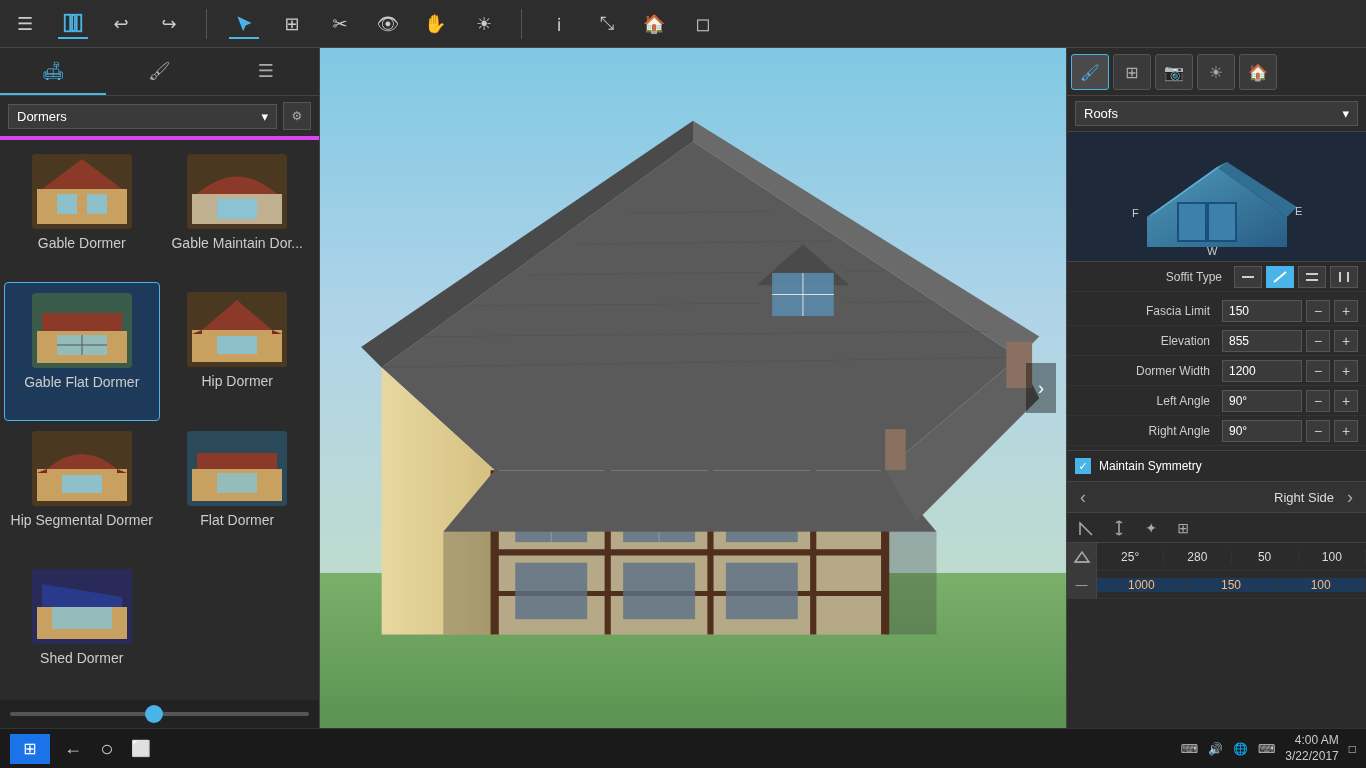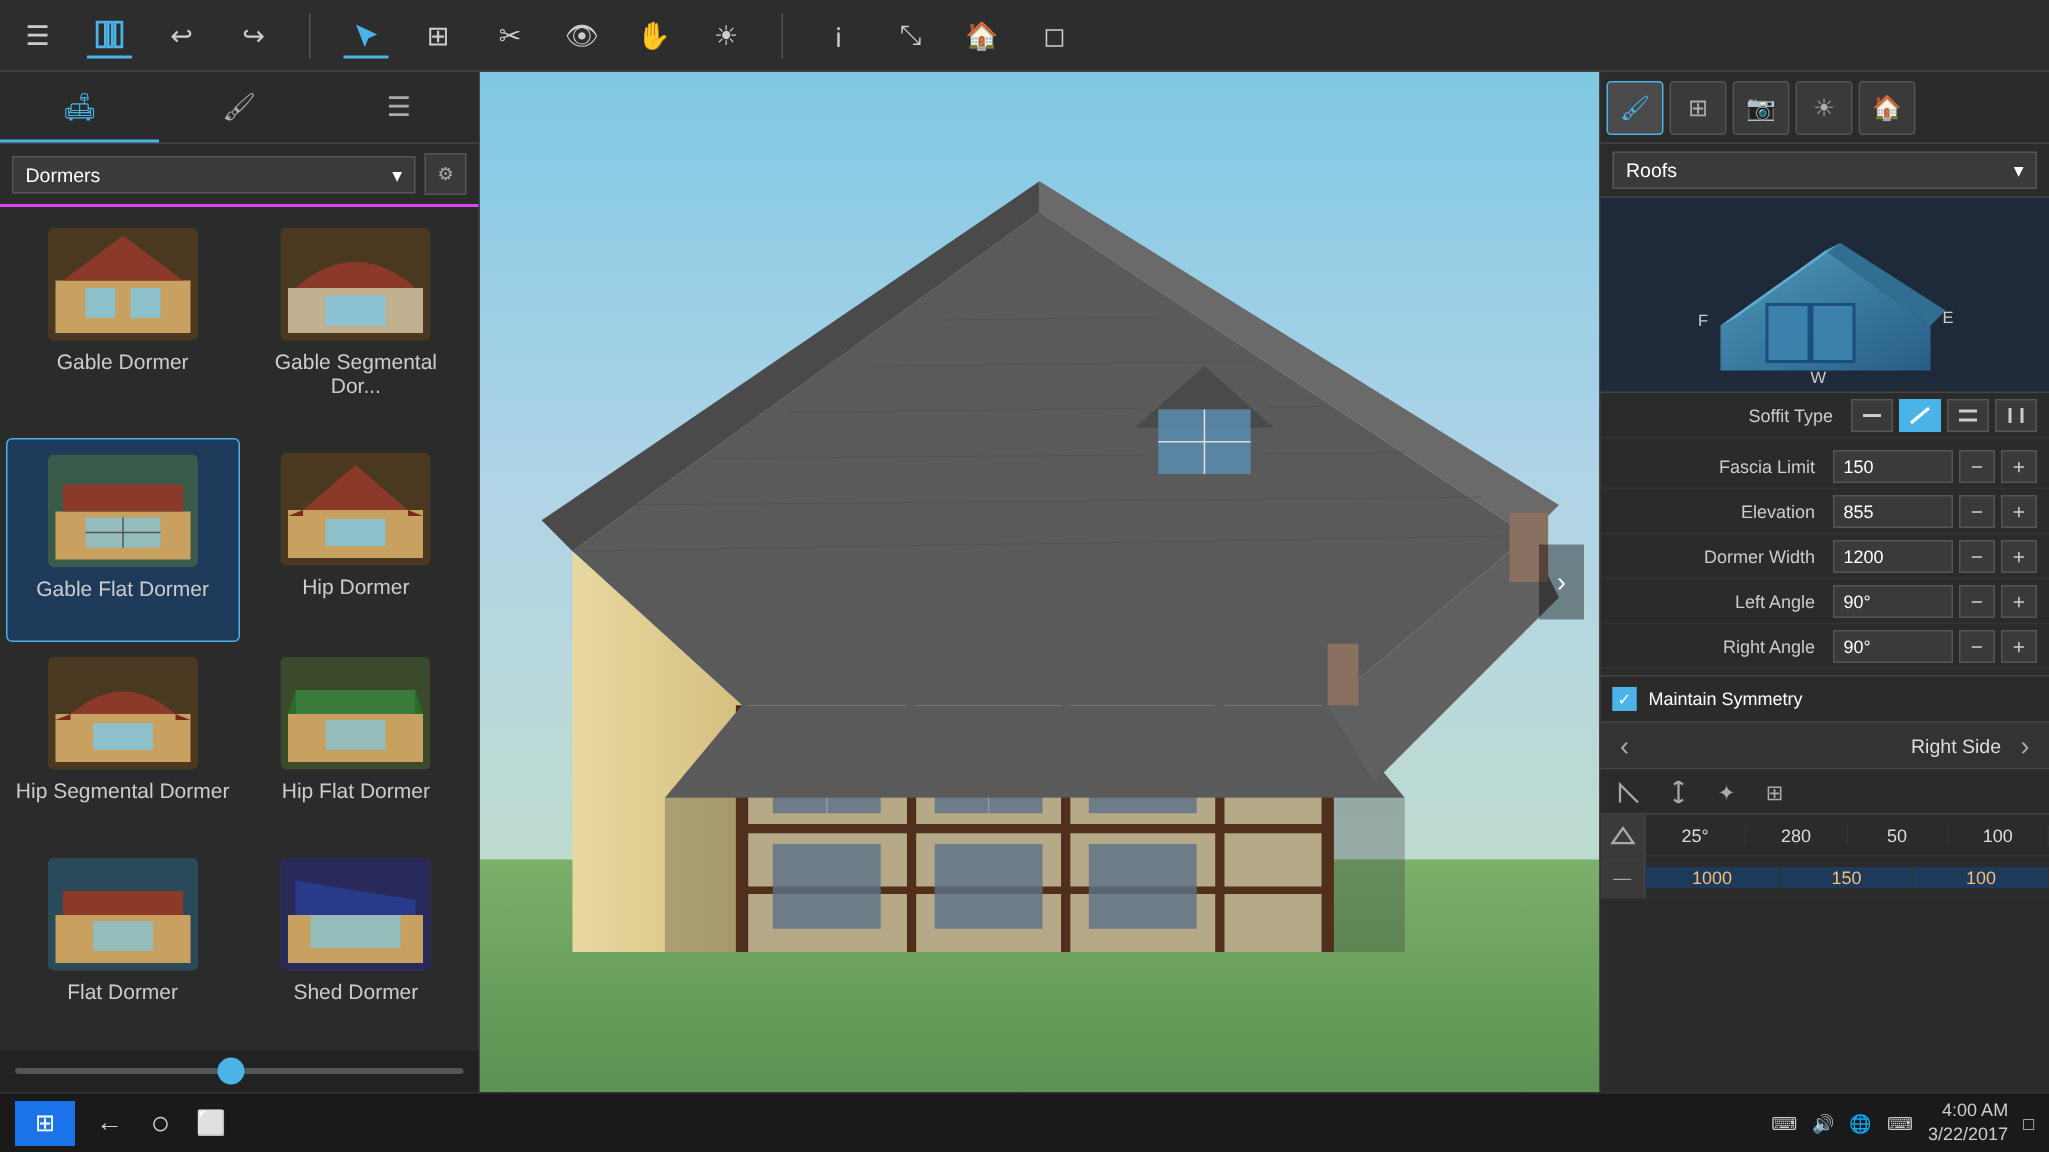--- a/index.html
+++ b/index.html
@@ -47,21 +47,21 @@
     }
     .left-tab {
       flex: 1; display: flex; align-items: center; justify-content: center;
       font-size: 18px; color: #aaa; cursor: pointer;
       border-bottom: 2px solid transparent;
     }
     .left-tab.active { color: #4ab4e8; border-bottom: 2px solid #4ab4e8; }
 
     #dropdown-row {
       display: flex; align-items: center; padding: 6px 8px; gap: 6px;
-      background: #2b2b2b; border-bottom: 2px solid #d946ef;
+      background: #2b2b2b; border-bottom: 4px solid #d946ef;
     }
     #category-select {
       flex: 1; background: #3a3a3a; color: #fff; border: 1px solid #555;
       padding: 4px 8px; font-size: 13px; cursor: pointer;
       display: flex; align-items: center; justify-content: space-between;
     }
     .settings-gear {
       width: 28px; height: 28px; background: #3a3a3a; border: 1px solid #555;
       display: flex; align-items: center; justify-content: center; cursor: pointer; color: #aaa;
     }
@@ -353,21 +353,21 @@
 
       <div class="dormer-item">
         <div class="dormer-thumb">
           <svg class="thumb-svg" viewBox="0 0 100 75" xmlns="http://www.w3.org/2000/svg">
             <rect width="100" height="75" fill="#4a3820"></rect>
             <rect x="5" y="40" width="90" height="30" fill="#c0b090"></rect>
             <path d="M10,40 Q50,5 90,40" fill="#8b3a2a"></path>
             <rect x="30" y="45" width="40" height="20" fill="#7ec8e3" opacity="0.8"></rect>
           </svg>
         </div>
-        <div class="dormer-label">Gable Segmental Dor...</div>
+        <div class="dormer-label">Gable Maintain Dor...</div>
       </div>
 
       <div class="dormer-item selected">
         <div class="dormer-thumb">
           <svg class="thumb-svg" viewBox="0 0 100 75" xmlns="http://www.w3.org/2000/svg">
             <rect width="100" height="75" fill="#3a5a4a"></rect>
             <rect x="5" y="38" width="90" height="32" fill="#c8a060"></rect>
             <rect x="10" y="20" width="80" height="18" fill="#8b3a2a"></rect>
             <rect x="25" y="42" width="50" height="20" fill="#7ec8e3" opacity="0.7"></rect>
             <line x1="50" y1="42" x2="50" y2="62" stroke="#555" stroke-width="1"></line>
@@ -398,33 +398,20 @@
             <rect x="5" y="38" width="90" height="32" fill="#c8a060"></rect>
             <path d="M15,38 Q50,8 85,38" fill="#8b3a2a"></path>
             <polygon points="15,38 5,42 15,42" fill="#7a2a1a"></polygon>
             <polygon points="85,38 95,42 85,42" fill="#7a2a1a"></polygon>
             <rect x="30" y="44" width="40" height="18" fill="#7ec8e3" opacity="0.8"></rect>
           </svg>
         </div>
         <div class="dormer-label">Hip Segmental Dormer</div>
       </div>
 
-      <div class="dormer-item">
-        <div class="dormer-thumb">
-          <svg class="thumb-svg" viewBox="0 0 100 75" xmlns="http://www.w3.org/2000/svg">
-            <rect width="100" height="75" fill="#3a4a2a"></rect>
-            <rect x="5" y="38" width="90" height="32" fill="#c8a060"></rect>
-            <rect x="10" y="22" width="80" height="16" fill="#3a7a3a"></rect>
-            <polygon points="10,22 5,38 10,38" fill="#2a6a2a"></polygon>
-            <polygon points="90,22 95,38 90,38" fill="#2a6a2a"></polygon>
-            <rect x="30" y="42" width="40" height="20" fill="#7ec8e3" opacity="0.7"></rect>
-          </svg>
-        </div>
-        <div class="dormer-label">Hip Flat Dormer</div>
-      </div>
 
       <div class="dormer-item">
         <div class="dormer-thumb">
           <svg class="thumb-svg" viewBox="0 0 100 75" xmlns="http://www.w3.org/2000/svg">
             <rect width="100" height="75" fill="#2a4a5a"></rect>
             <rect x="5" y="38" width="90" height="32" fill="#c8a060"></rect>
             <rect x="10" y="22" width="80" height="16" fill="#8b3a2a"></rect>
             <rect x="30" y="42" width="40" height="20" fill="#7ec8e3" opacity="0.7"></rect>
           </svg>
         </div>

